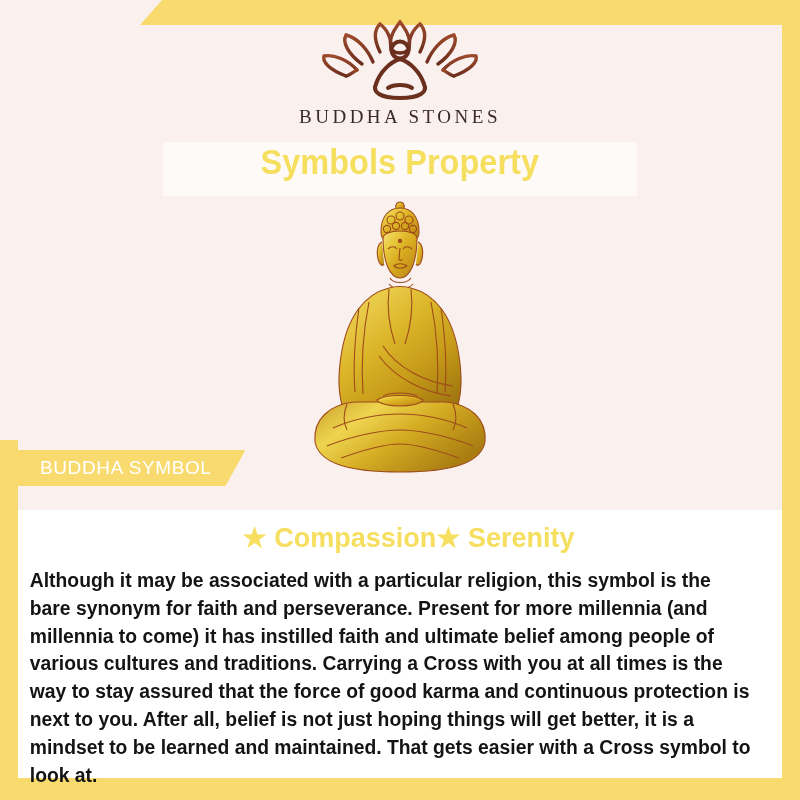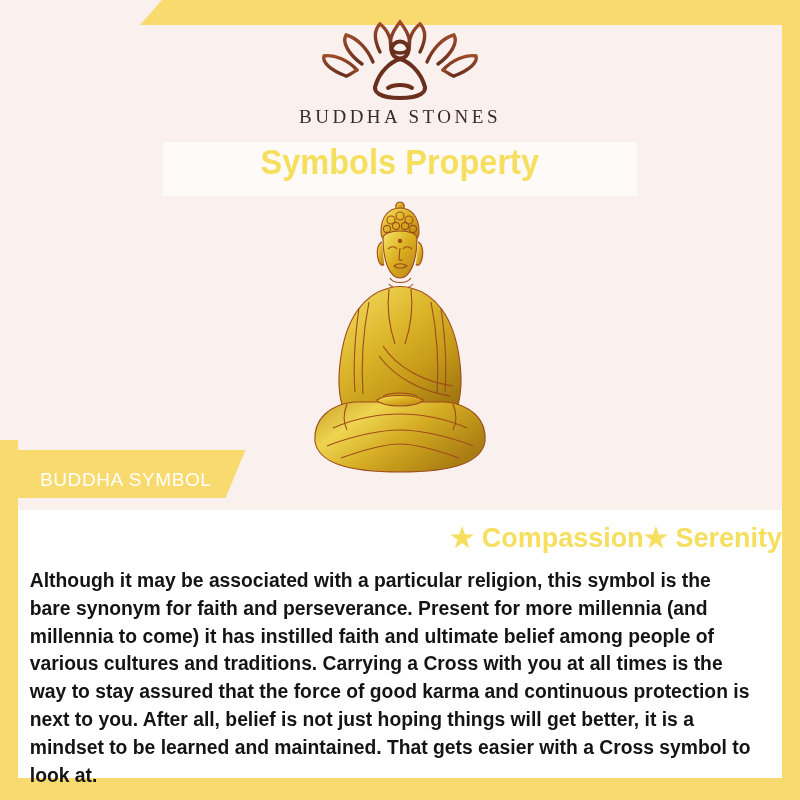--- a/index.html
+++ b/index.html
@@ -72,41 +72,41 @@
     position:absolute;left:0;top:196px;width:800px;height:300px;
     z-index:2;
     display:flex;justify-content:center;align-items:flex-start;
   }
   .buddha-svg{width:230px;height:296px;display:block;}
 
   
   .ribbon{
     position:absolute;left:18px;top:450px;height:36px;
     background:#f9da6e;
-    padding:12px 34px 0 22px;
+    padding:0 34px 0 22px;
     display:flex;align-items:center;
     clip-path:polygon(0 0,100% 0,calc(100% - 20px) 100%,0 100%);
     z-index:4;
   }
   .ribbon-text{
     color:#ffffff;font-size:19px;letter-spacing:0.6px;
     font-family:"Liberation Sans",sans-serif;font-weight:400;
     white-space:nowrap;
   }
 
   
   .content-panel{
     position:absolute;left:18px;top:510px;
     width:764px;height:268px;
     background:#ffffff;
     z-index:2;
   }
   .subtitle{
     margin:0;padding:12px 0 0 17px;
-    text-align:right;
+    text-align:center;
     font-family:"Liberation Sans Narrow","Liberation Sans",sans-serif;
     font-weight:bold;font-size:27px;
     color:#f6de5e;
     letter-spacing:0px;
     white-space:nowrap;
   }
   .body-copy{
     margin:0;padding:13px 18px 0 12px;
     font-family:"Liberation Sans Narrow","Liberation Sans",sans-serif;
     font-size:19.6px;

